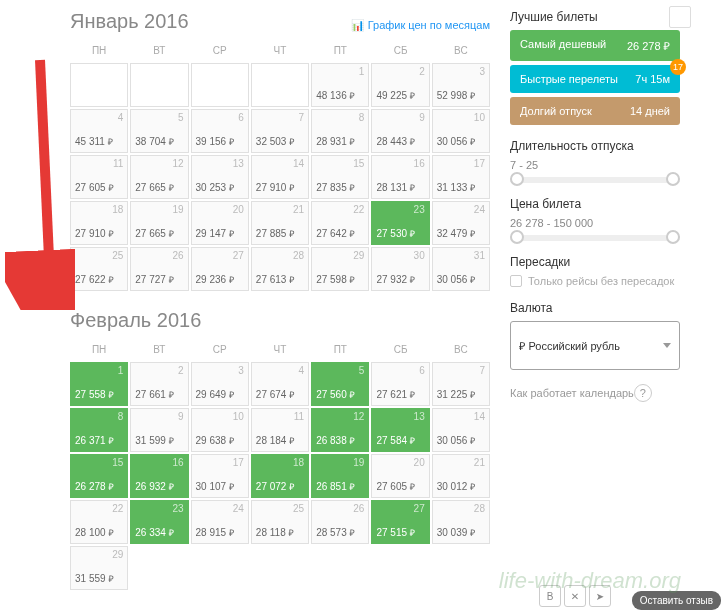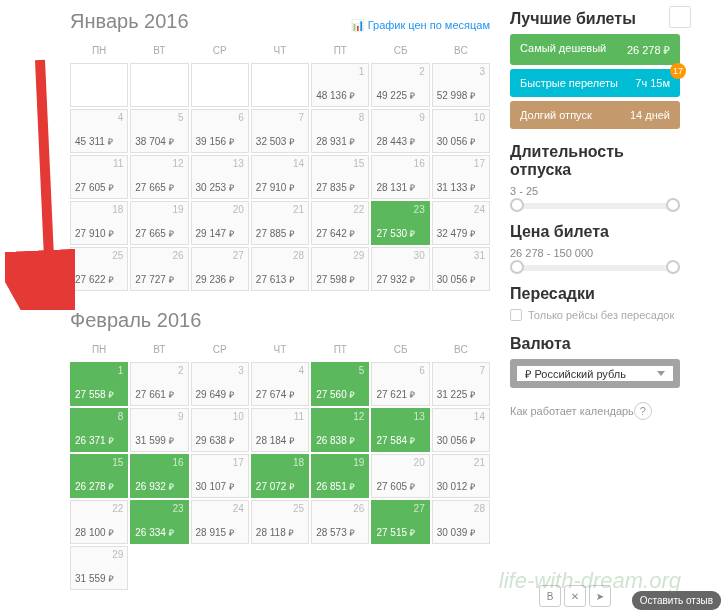--- a/index.html
+++ b/index.html
@@ -14,33 +14,33 @@
 .days { display: grid; grid-template-columns: repeat(7, 1fr); gap: 2px; }
 .day { border: 1px solid #e0e0e0; height: 44px; position: relative; padding: 2px 3px; background: #fafafa; cursor: pointer; }
 .day.empty { background: #fff; }
 .day.green { background: #5cb85c; color: #fff; border-color: #5cb85c; }
 .day.green .daynum { color: rgba(255,255,255,0.7); }
 .day.green .price { color: #fff; }
 .daynum { position: absolute; top: 2px; right: 4px; font-size: 10px; color: #bbb; }
 .price { position: absolute; bottom: 4px; left: 4px; font-size: 10px; color: #666; }
 .ruble { font-size: 9px; }
 .sidebar { width: 170px; font-size: 12px; }
-.sb-title { font-weight: bold; margin-bottom: 6px; font-size: 16px; }
+.sb-title { font-weight: normal; margin-bottom: 6px; font-size: 12px; }
 .ticket-btn { display: flex; justify-content: space-between; padding: 8px 10px; border-radius: 3px; color: #fff; font-size: 11px; margin-bottom: 4px; cursor: pointer; position: relative; }
 .ticket-green { background: #5cb85c; }
 .ticket-blue { background: #00bcd4; }
 .ticket-brown { background: #c49a6c; }
 .badge-orange { position: absolute; top: -6px; right: -6px; background: #ff9800; color: #fff; border-radius: 50%; width: 16px; height: 16px; font-size: 9px; display: flex; align-items: center; justify-content: center; }
 .section { margin-top: 14px; }
 .range-text { font-size: 11px; color: #888; margin-bottom: 6px; }
 .slider { height: 6px; background: #eee; border-radius: 3px; position: relative; }
 .slider-handle { width: 14px; height: 14px; background: #fff; border: 2px solid #ccc; border-radius: 50%; position: absolute; top: -5px; cursor: grab; }
 .checkbox-row { display: flex; align-items: center; gap: 6px; font-size: 11px; color: #aaa; margin-top: 4px; text-align: center; }
 .checkbox { width: 12px; height: 12px; border: 1px solid #ccc; border-radius: 2px; }
-.select-box { border: 7px solid #a3a3a3; padding: 0 8px; border-radius: 3px; font-size: 11px; display: flex; justify-content: space-between; align-items: center; cursor: pointer; }
+.select-box { border: 1px solid #a3a3a3; padding: 16px 8px; border-radius: 3px; font-size: 11px; display: flex; justify-content: space-between; align-items: center; cursor: pointer; }
 .chevron { width: 0; height: 0; border-left: 4px solid transparent; border-right: 4px solid transparent; border-top: 5px solid #999; }
 .help-row { display: flex; justify-content: flex-start; align-items: center; margin-top: 14px; font-size: 11px; color: #999; }
 .help-icon { width: 18px; height: 18px; border: 1px solid #ccc; border-radius: 50%; display: flex; align-items: center; justify-content: center; font-size: 11px; color: #999; cursor: pointer; }
 .arrow-svg { position: absolute; top: 50px; left: 5px; z-index: 10; pointer-events: none; }
 .watermark { position: absolute; bottom: 16px; right: 40px; font-size: 22px; color: rgba(100,160,100,0.3); font-style: italic; z-index: 5; pointer-events: none; }
 .bottom-corner { position: absolute; bottom: 0; right: 0; background: #666; color: #fff; font-size: 10px; padding: 4px 8px; border-radius: 9px; }
 .social { position: absolute; bottom: 3px; right: 110px; display: flex; gap: 3px; }
 .social-btn { width: 22px; height: 22px; border: 1px solid #ccc; border-radius: 3px; display: flex; align-items: center; justify-content: center; font-size: 10px; color: #888; cursor: pointer; }
 .square-btn { width: 22px; height: 22px; border: 1px solid #ddd; border-radius: 2px; cursor: pointer; position: absolute; }
 .month-block { margin-bottom: 18px; }
@@ -350,21 +350,21 @@
       <span>7ч 15м</span>
       <div class="badge-orange">17</div>
     </div>
     <div class="ticket-btn ticket-brown">
       <span>Долгий отпуск</span>
       <span>14 дней</span>
     </div>
 
     <div class="section">
       <div class="sb-title">Длительность отпуска</div>
-      <div class="range-text">3 - 25</div>
+      <div class="range-text">7 - 25</div>
       <div class="slider">
         <div class="slider-handle" style="left:0;"></div>
         <div class="slider-handle" style="right:0;"></div>
       </div>
     </div>
 
     <div class="section">
       <div class="sb-title">Цена билета</div>
       <div class="range-text">26 278 - 150 000</div>
       <div class="slider">

